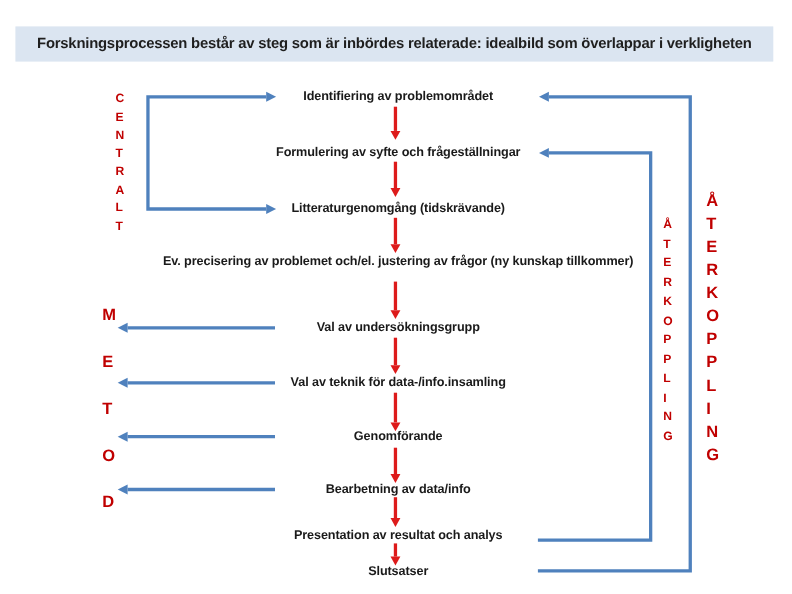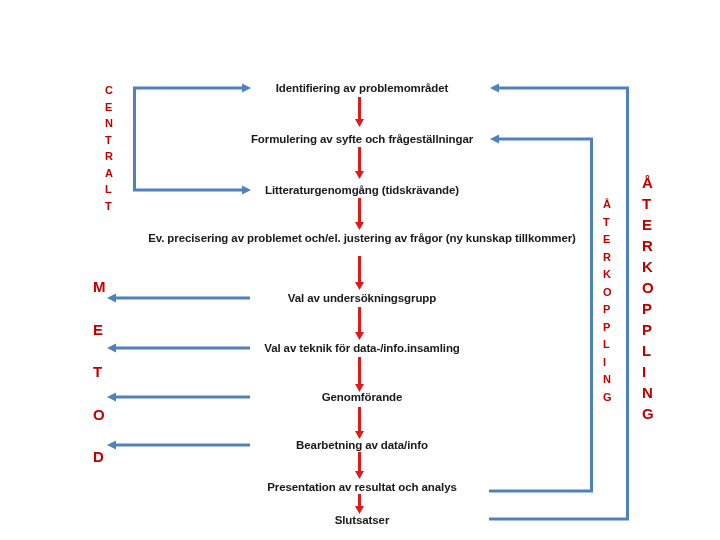--- a/index.html
+++ b/index.html
@@ -61,20 +61,21 @@
   .vword.centralt   { left: 105px; top: 82px;  font-size: 11px; line-height: 16.5px; }
   .vword.metod      { left: 93px;  top: 266px; font-size: 15px; line-height: 42.5px; }
   .vword.aterk-in   { left: 603px; top: 196px; font-size: 11px; line-height: 17.5px; }
   .vword.aterk-out  { left: 642px; top: 172px; font-size: 15px; line-height: 21px; }
 </style>
 </head>
 <body>
 
 <div class="slide">
 
+  <div class="title-bar">Forskningsprocessen består av steg som är inbördes relaterade: idealbild som överlappar i verkligheten</div>
 
   <svg class="diagram-svg" viewBox="0 0 720 540" xmlns="http://www.w3.org/2000/svg">
 
     <g stroke="#4F81BD" fill="#4F81BD">
       <path d="M242 88 H134.5 V190 H242" fill="none" stroke-width="3"></path>
       <polygon stroke="none" points="251,88 242,83.5 242,92.5"></polygon>
       <polygon stroke="none" points="251,190 242,185.5 242,194.5"></polygon>
     </g>
 
     <g stroke="#4F81BD" fill="#4F81BD">

